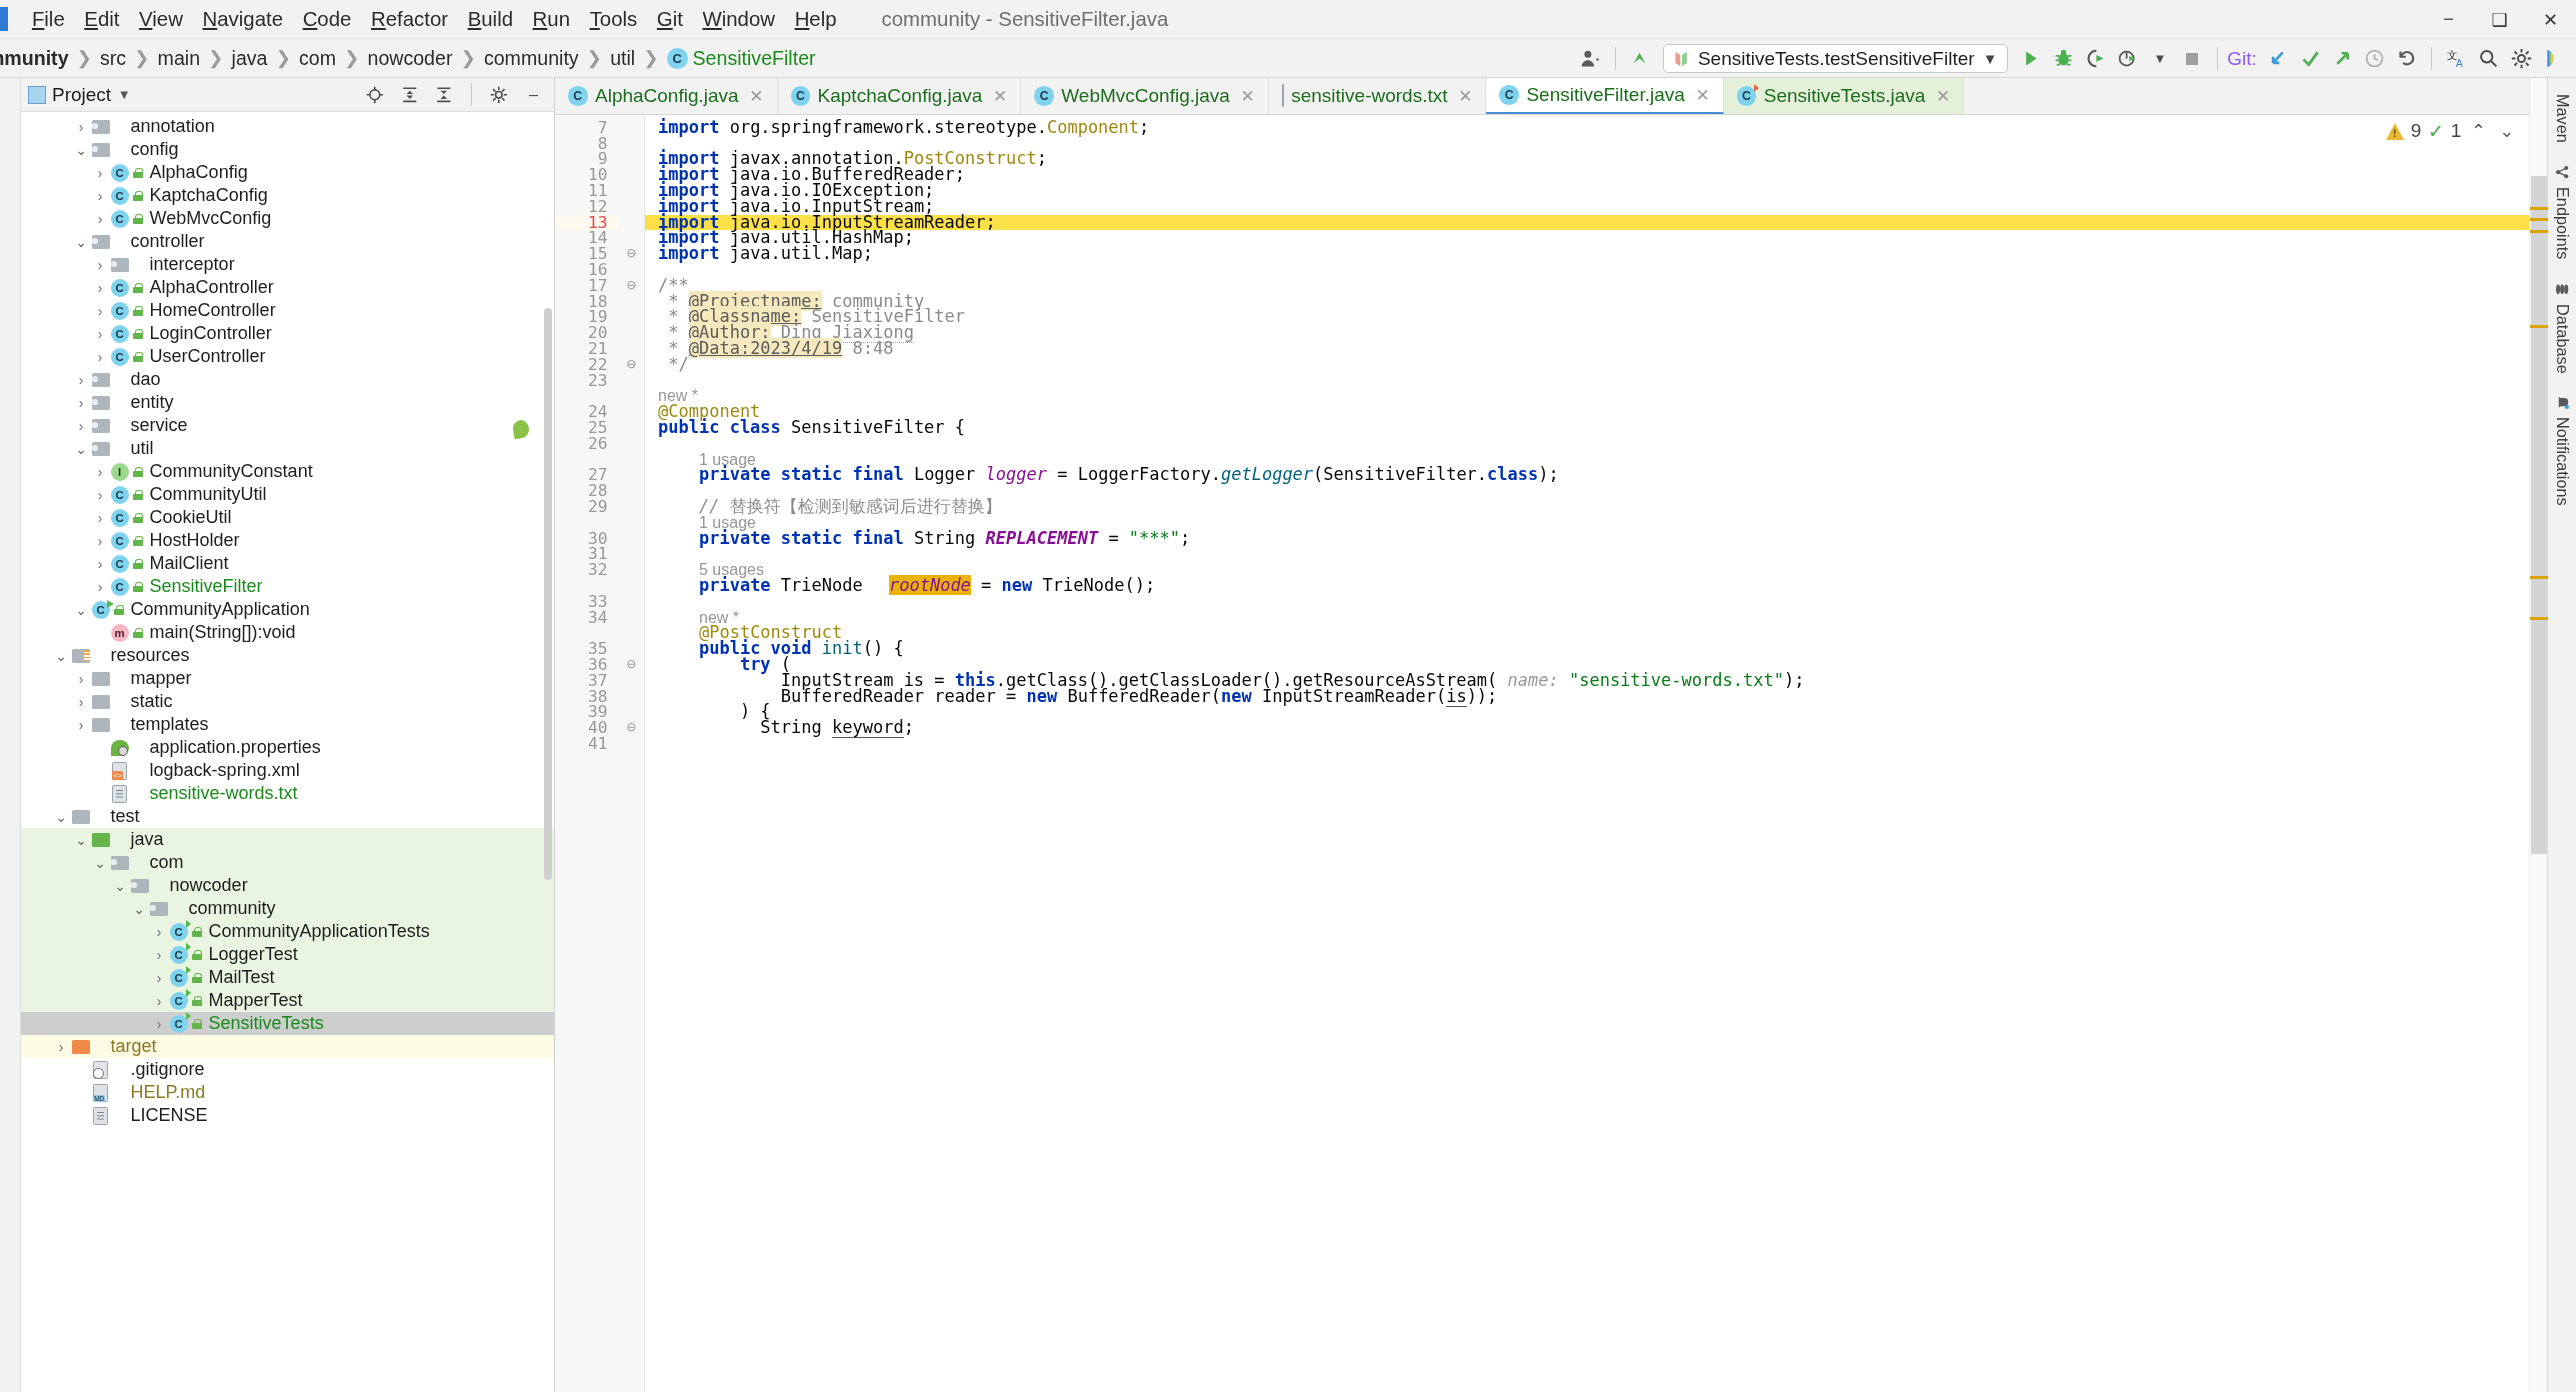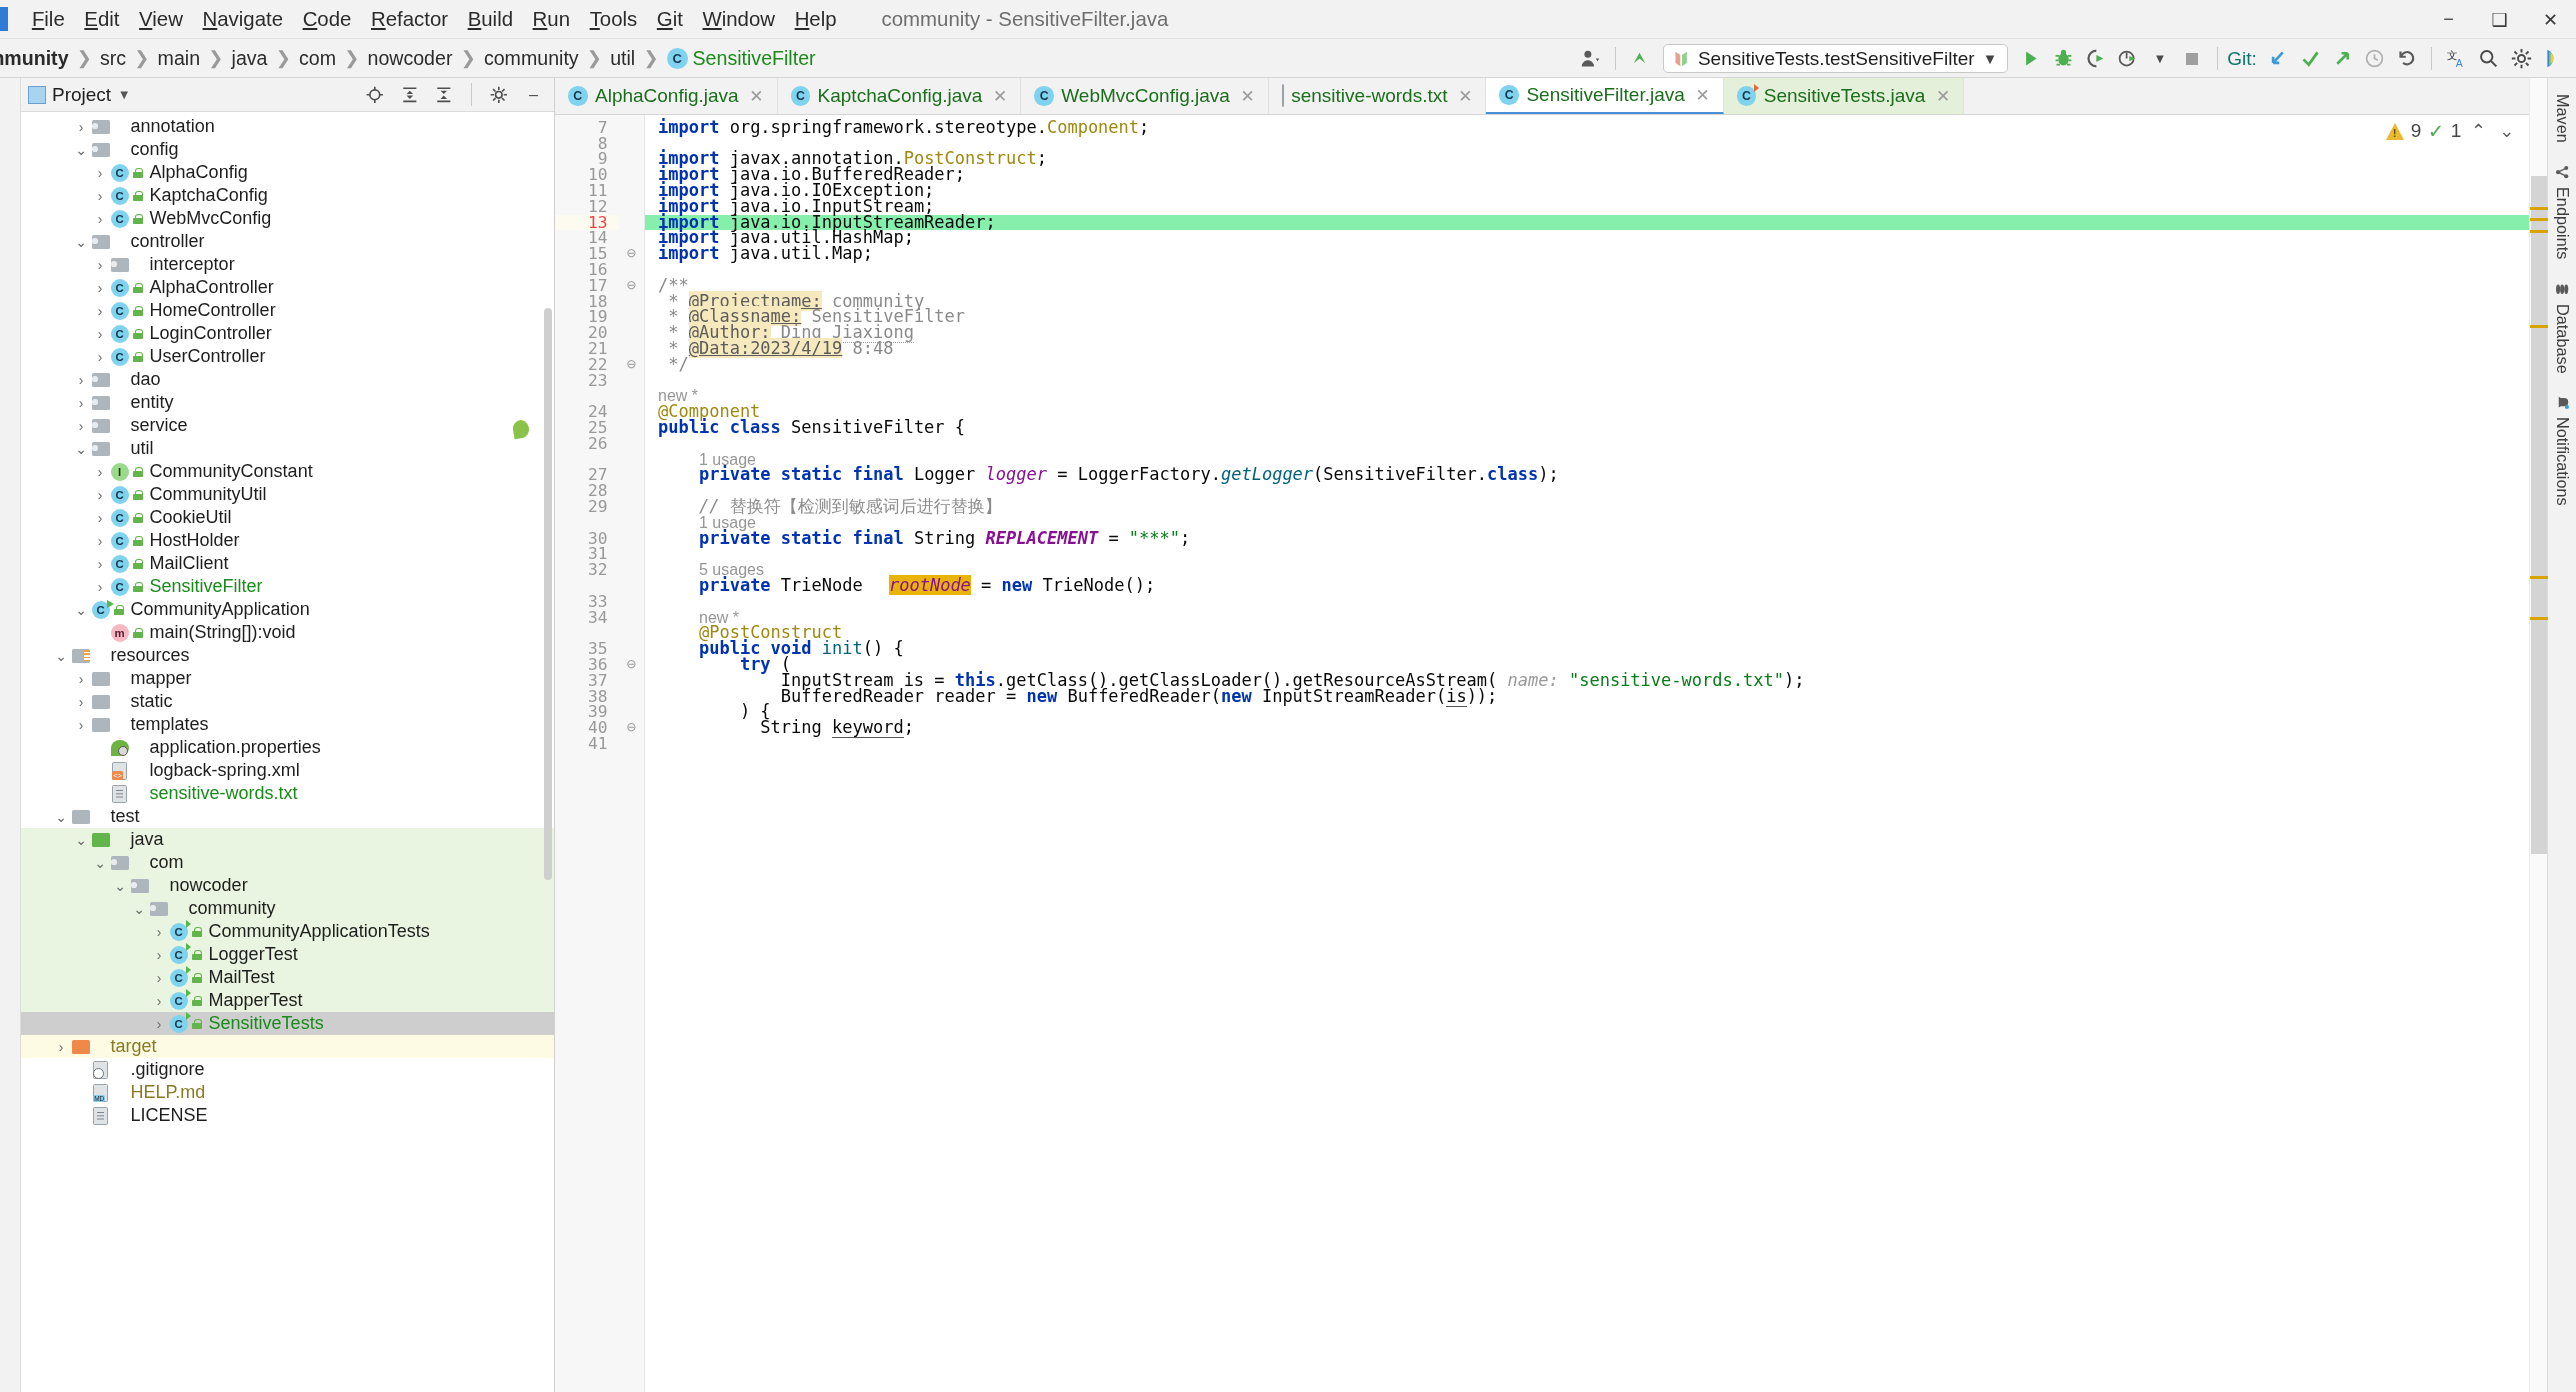--- a/index.html
+++ b/index.html
@@ -42,21 +42,21 @@
     font-size:13px;display:inline-flex;align-items:center;justify-content:center;font-weight:bold;
   }
   .nav-right { position:absolute; right:8.2px; top:0; height:39px; display:flex; align-items:center; gap:3.3px; }
   .tb-ico { width:29px;height:29px; display:flex;align-items:center;justify-content:center; color:#4a4a4a; font-size:18px;}
   .run-config {
     display:flex;align-items:center;gap:8.2px;border:0.8px solid #c8c8c8;border-radius:4.9px;
     background:#fff;height:29px;padding:0 9.8px;margin:0 4.9px;
   }
   .run-config .rc-label { font-size:19px;color:#1e1e1e;white-space:nowrap; }
   .vsep { width:0.8px;height:23px;background:#c9c9c9;margin:0 6.5px; }
-  .git-label{font-size:19px;color:#0f766e;margin-right:3.3px;}
+  .git-label{font-size:19px;color:#8b5cf6;margin-right:3.3px;}
 
   
   .body-row { flex:1 1 auto; display:flex; min-height:0; }
 
   
   .left-rail { width:21px; background:#f2f2f2; border-right:0.8px solid #dcdcdc; flex:0 0 21px; position:relative;}
 
   
   .project-panel {
     width:534px; flex:0 0 534px; background:#fff; display:flex; flex-direction:column;
@@ -120,21 +120,21 @@
   .tb-cls{width:19.6px;height:19.6px;border-radius:50%;background:#7fd3ef;color:#16384a;font-size:12.3px;font-weight:bold;display:flex;align-items:center;justify-content:center;position:relative;}
   .tb-cls .tick{position:absolute;right:-2.5px;top:-2.5px;width:0;height:0;border-left:5.7px solid #e8663b;border-top:4.9px solid transparent;border-bottom:4.9px solid transparent;}
 
   .ed-area{flex:1 1 auto;display:flex;min-height:0;position:relative;background:#fff;}
   .gutter{width:64px;flex:0 0 64px;background:#f7f7f7;text-align:right;padding-top:4.9px;}
   .fold{width:26px;flex:0 0 26px;background:#f7f7f7;border-right:0.8px solid #e6e6e6;padding-top:4.9px;}
   .code{flex:1 1 auto;padding-top:4.9px;overflow:hidden;position:relative;}
   .ln-row{height:15.8px;font-family:"DejaVu Sans Mono",monospace;font-size:16.3px;color:#999;padding-right:11.4px;line-height:15.8px;}
   .ln-row.cur{color:#ef4444;background:#fdfaf0;}
   .cl{height:15.8px;line-height:15.8px;font-family:"DejaVu Sans Mono",monospace;font-size:17px;color:#080808;white-space:pre;padding-left:13px;}
-  .cl.cur{background:#86efac;}
+  .cl.cur{background:#fde047;}
   .kw{color:#0033b3;font-weight:bold;}
   .ann{color:#9e880d;margin-top:44px;}
   .str{color:#067d17;}
   .cmt{color:#8c8c8c;font-style:italic;}
   .cmt-cjk{color:#8c8c8c;}
   .jd{color:#8a8a8a;}
   .jdtag{color:#5c5c5c;background:#f5e9bd;text-decoration:underline;}
   .fld{color:#871094;font-style:italic;}
   .fldc{color:#871094;font-style:italic;font-weight:bold;}
   .hlb{background:#eab308;margin-left:16px;}

